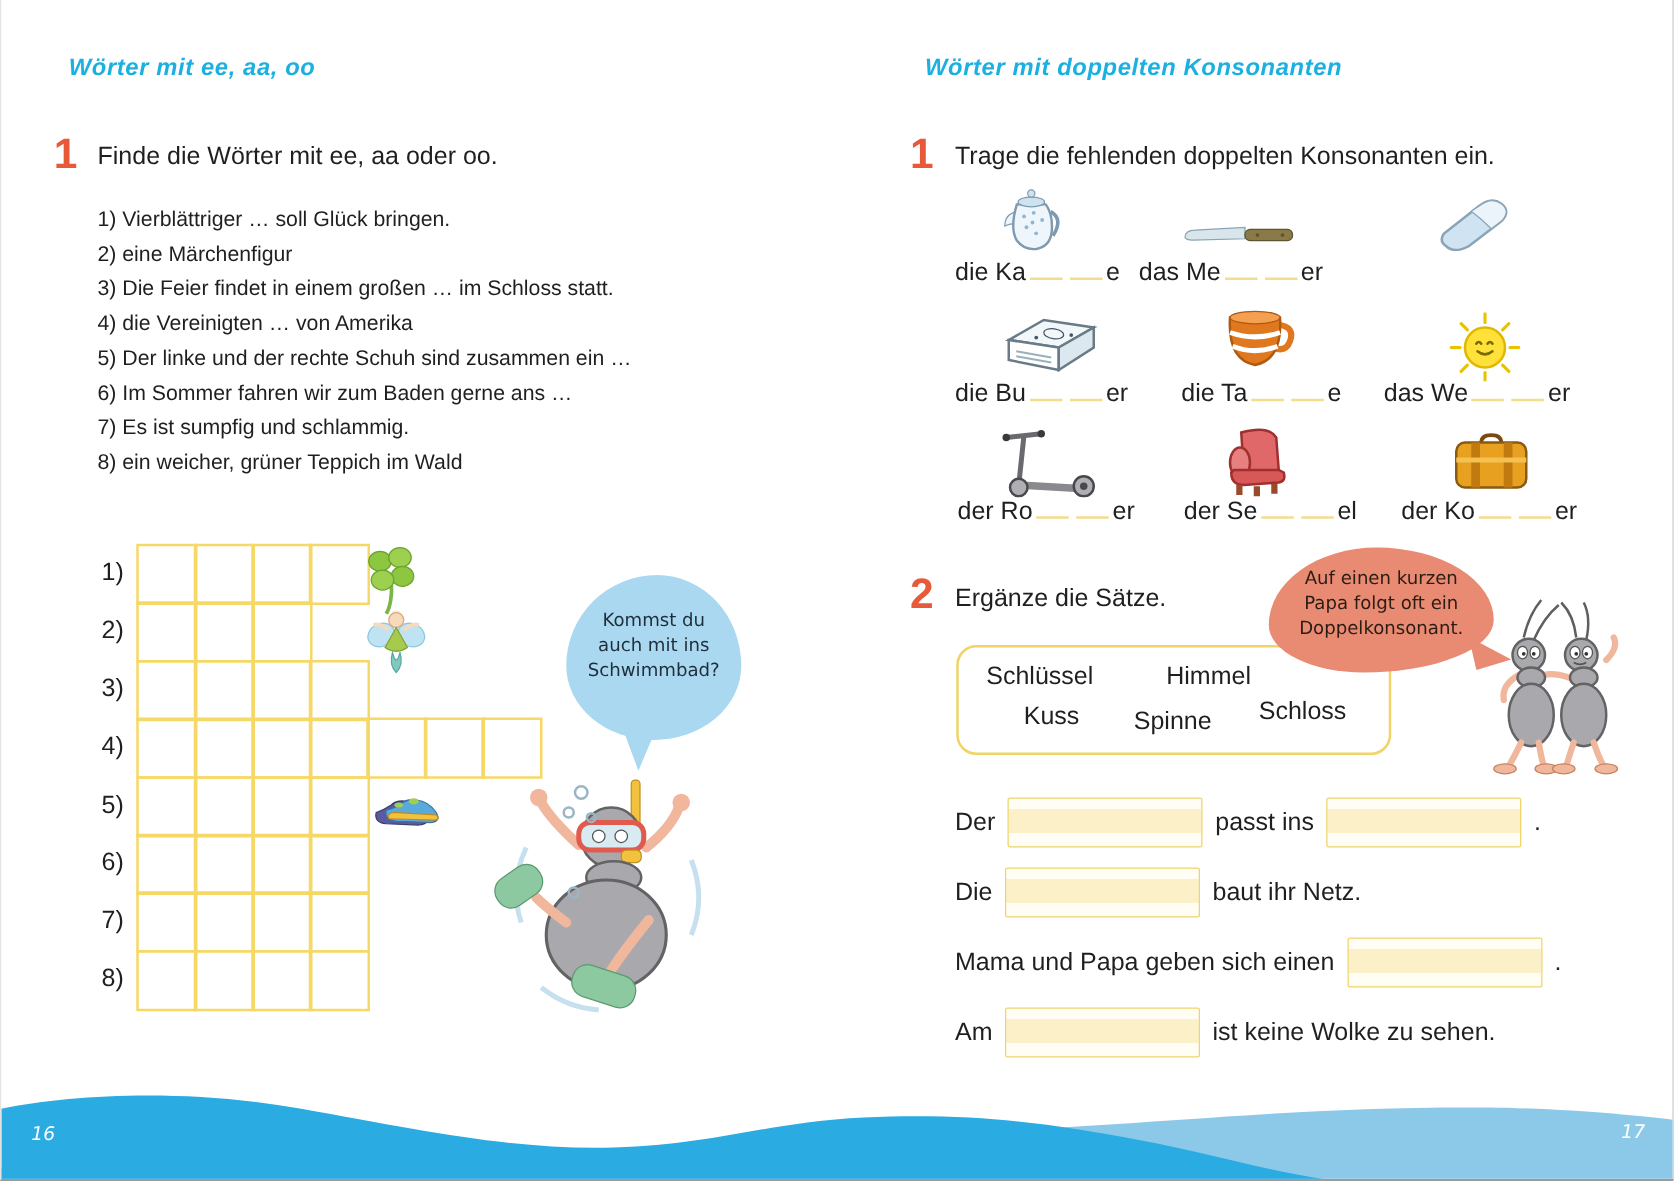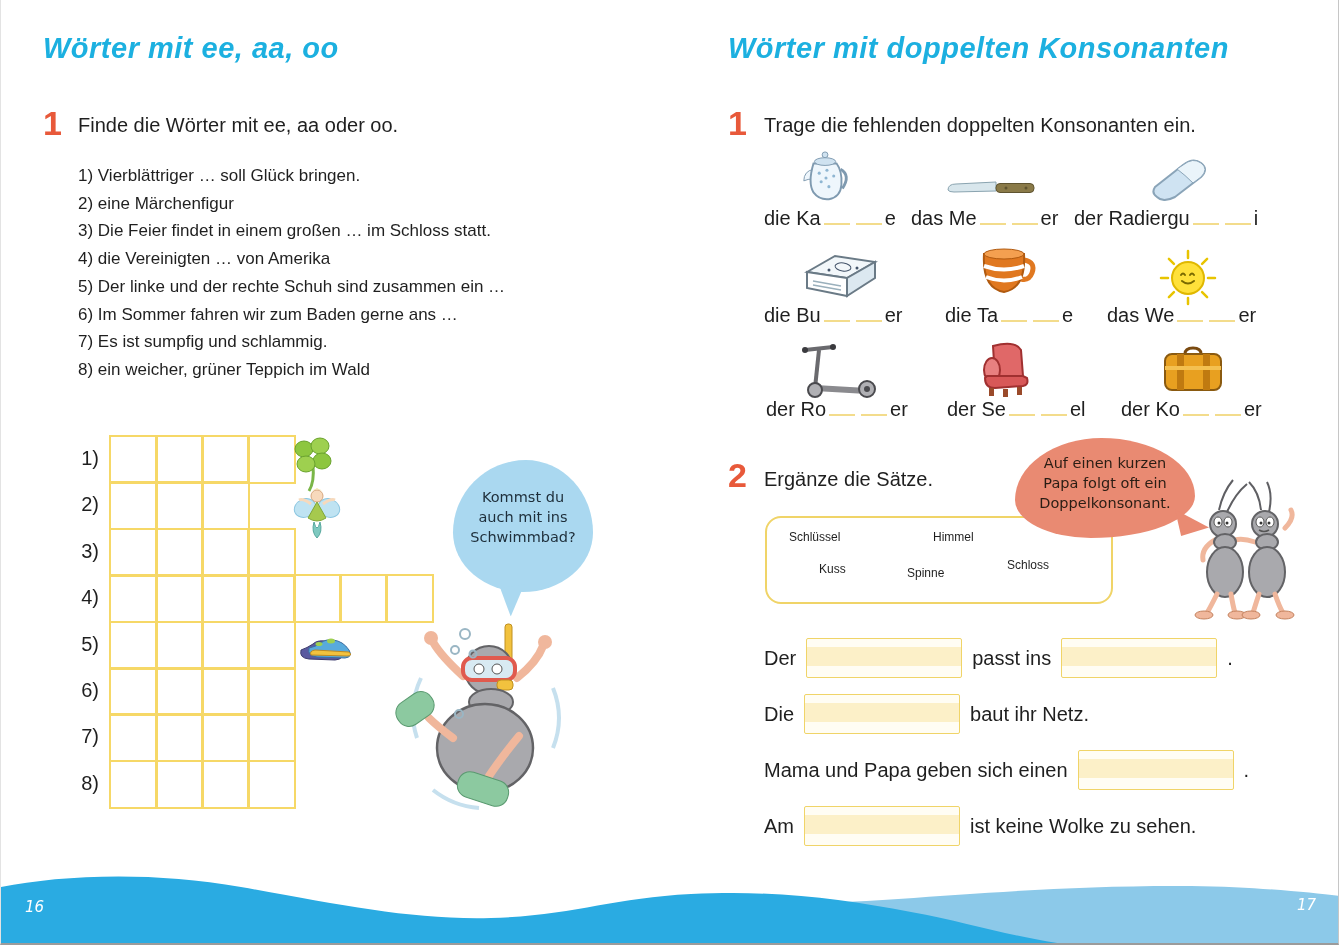--- a/index.html
+++ b/index.html
@@ -3,22 +3,22 @@
 <meta charset="utf-8">
 <style>
   html,body{margin:0;padding:0;background:#efefef;}
   .sheet{
     position:relative;width:1339px;height:945px;background:#ffffff;overflow:hidden;
     font-family:"Liberation Sans",sans-serif;color:#1f1f1f;box-sizing:border-box;
     border-left:1px solid #e3e3e3;border-right:1px solid #c6c6c6;border-bottom:2px solid #9b9b9b;
   }
   .page{position:absolute;inset:0;}
   .page-title{
-    position:absolute;margin:0;font-family:"Liberation Sans",sans-serif;font-weight:bold;font-style:italic;
-    font-size:29px;color:var(--title-cyan,#1cb0e0);letter-spacing:.5px;
+    position:absolute;margin:12px;font-family:"Liberation Sans",sans-serif;font-weight:bold;font-style:italic;
+    font-size:19px;color:var(--title-cyan,#1cb0e0);letter-spacing:.5px;
   }
   .ex-num{
     position:absolute;font-family:"Liberation Sans",sans-serif;font-weight:bold;
     font-size:34px;color:var(--exercise-orange,#e8593a);line-height:1;
   }
   .prompt{position:absolute;font-size:20px;color:var(--text-dark,#1f1f1f);}
   .clues{position:absolute;left:77px;top:162px;font-size:17px;line-height:27.7px;}
   .clue{white-space:nowrap;}
   
   .xw{position:absolute;left:72px;top:435px;width:430px;height:378px;}
@@ -48,21 +48,21 @@
   .bubble-line{display:block;}
   
   .fill-text{position:absolute;font-size:20px;line-height:30px;white-space:nowrap;}
   .dash{display:inline-block;width:26px;height:15px;border-bottom:2.5px solid var(--blank-yellow,#f3dc8c);margin:0 3px;}
   .icon-wrap{position:absolute;}
   
   .word-box{
     position:absolute;left:764px;top:516px;width:348px;height:88px;box-sizing:border-box;
     border:2px solid var(--box-border-yellow,#f0d468);border-radius:16px;background:#fff;z-index:1;
   }
-  .bank-word{position:absolute;font-size:12px;z-index:2;}
+  .bank-word{position:absolute;font-size:20px;z-index:2;}
   .sentence{position:absolute;left:763px;display:flex;align-items:center;gap:10px;font-size:20px;height:44px;white-space:nowrap;}
   .write-box{
     width:156px;height:40px;box-sizing:border-box;border:1.5px solid var(--box-border-yellow,#f5dd90);border-radius:2px;
     background:linear-gradient(to bottom,#fffdf4 0%,#fffdf4 22%,var(--box-fill-cream,#fcf0c8) 22%,var(--box-fill-cream,#fcf0c8) 72%,#fffdf4 72%,#fffdf4 100%);
   }
   
   .waves{position:absolute;left:0;top:849px;width:1339px;height:96px;display:block;}
   .page-num{
     position:absolute;color:#ffffff;font-family:"DejaVu Sans",sans-serif;font-style:italic;font-size:15px;z-index:6;
   }
@@ -250,23 +250,20 @@
         <path d="M6,32 L34,10 Q44,2 52,8 Q60,14 52,22 L26,42 Q14,48 8,42 Q2,38 6,32 Z" fill="#cfe3f2" stroke="#8aa4b8" stroke-width="2"></path>
         <path d="M34,10 Q44,2 52,8 Q60,14 52,22 L44,28 Q36,20 28,14 Z" fill="#eaf4fa" stroke="#8aa4b8"></path>
       </svg>
     </span>
 
     <div class="fill-text" style="left:763px;top:203px">
       <span>die Ka</span><span class="dash"></span><span class="dash"></span><span>e</span>
     </div>
     <div class="fill-text" style="left:910px;top:203px">
       <span>das Me</span><span class="dash"></span><span class="dash"></span><span>er</span>
-    </div>
-    <div class="fill-text" style="left:1073px;top:203px">
-      <span>der Radiergu</span><span class="dash"></span><span class="dash"></span><span>i</span>
     </div>
 
     <span class="icon-wrap" style="left:800px;top:248px">
       <svg width="80" height="52" viewBox="0 0 80 52">
         <path d="M6,24 L34,8 L74,14 L46,30 Z" fill="#f2f7fa" stroke="#6a7a86" stroke-width="2"></path>
         <path d="M6,24 L46,30 L46,48 L6,40 Z" fill="#ffffff" stroke="#6a7a86" stroke-width="2"></path>
         <path d="M46,30 L74,14 L74,30 L46,48 Z" fill="#dce8f0" stroke="#6a7a86" stroke-width="2"></path>
         <ellipse cx="42" cy="19" rx="8" ry="4" fill="none" stroke="#44546a" transform="rotate(8 42 19)"></ellipse>
         <circle cx="28" cy="22" r="1.5" fill="#44546a"></circle>
           <circle cx="56" cy="20" r="1.5" fill="#44546a"></circle>

